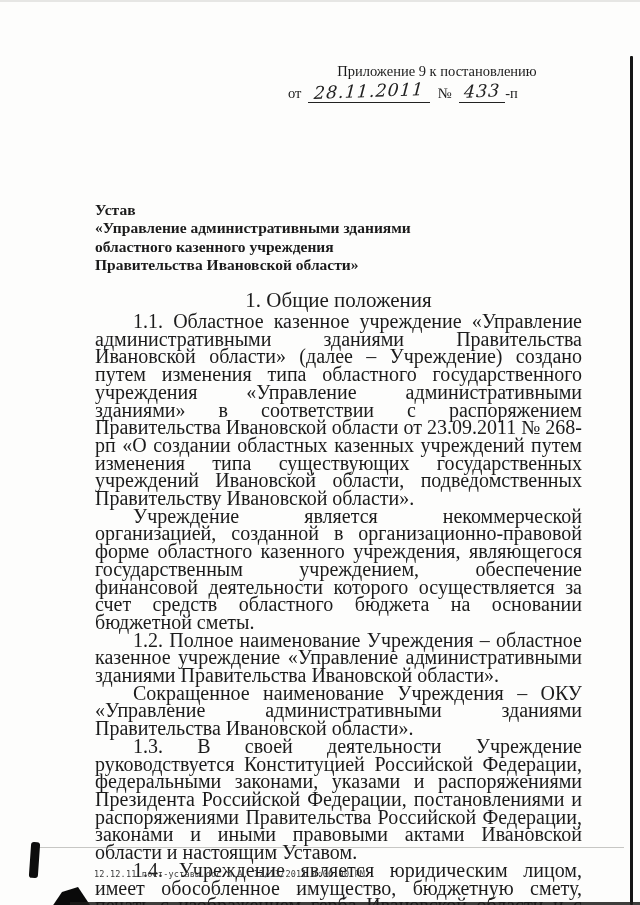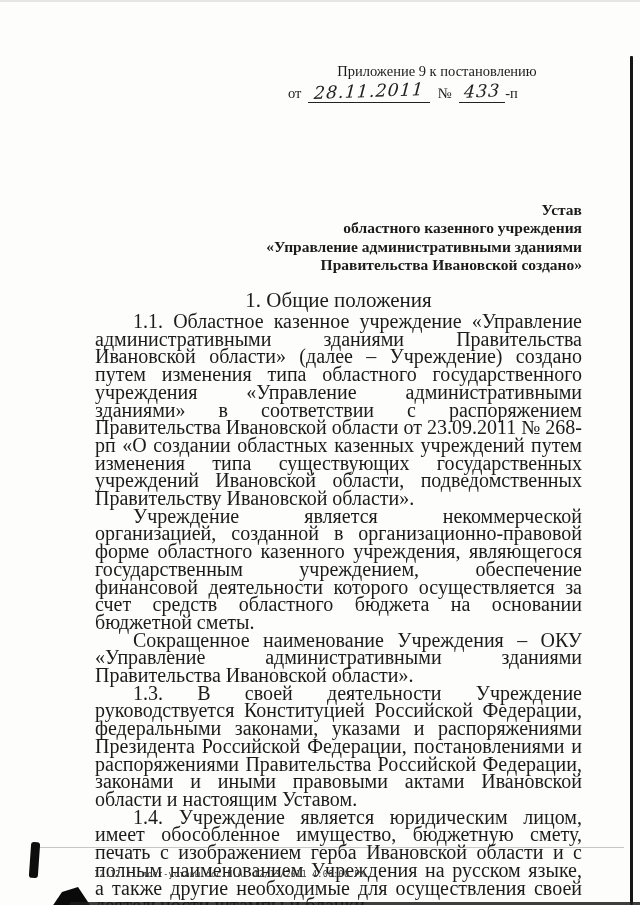--- a/index.html
+++ b/index.html
@@ -71,21 +71,21 @@
     font-style: italic;
     font-size: 17.5px;
     letter-spacing: 1px;
     transform: rotate(-2deg) skewX(-6deg);
     position: relative; top: -1px;
     color: #222;
   }
   
   .doc-title {
     position: absolute; top: 201px; left: 95px; width: 487px;
-    text-align: right;
+    text-align: left;
     font-weight: bold;
     font-size: 15.5px; line-height: 18.4px;
   }
   
   .section-heading {
     position: absolute; top: 288px; left: 95px; width: 487px;
     text-align: center;
     font-size: 21px;
   }
   
@@ -124,30 +124,31 @@
 
   <div class="appendix">
     <div>Приложение 9 к постановлению</div>
     <div class="date-line">
       <span>от</span><span class="blank date"><span class="hw">28.11.2011</span></span><span>№</span><span class="blank num"><span class="hw">433</span></span><span>-п</span>
     </div>
   </div>
 
   <div class="doc-title">
     <div>Устав</div>
+    <div>«Управление административными зданиями</div>
     <div>областного казенного учреждения</div>
-    <div>«Управление административными зданиями</div>
-    <div>Правительства Ивановской создано»</div>
+    <div>Правительства Ивановской области»</div>
   </div>
 
   <div class="section-heading">1. Общие положения</div>
 
   <div class="body-text">
     <p>1.1. Областное казенное учреждение «Управление административными зданиями Правительства Ивановской области» (далее – Учреждение) создано путем изменения типа областного государственного учреждения «Управление административными зданиями» в соответствии с распоряжением Правительства Ивановской области от 23.09.2011 № 268-рп «О создании областных казенных учреждений путем изменения типа существующих государственных учреждений Ивановской области, подведомственных Правительству Ивановской области».</p>
     <p>Учреждение является некоммерческой организацией, созданной в организационно-правовой форме областного казенного учреждения, являющегося государственным учреждением, обеспечение финансовой деятельности которого осуществляется за счет средств областного бюджета на основании бюджетной сметы.</p>
+    <p>1.2. Полное наименование Учреждения – областное казенное учреждение «Управление административными зданиями Правительства Ивановской области».</p>
     <p>Сокращенное наименование Учреждения – ОКУ «Управление административными зданиями Правительства Ивановской области».</p>
     <p>1.3. В своей деятельности Учреждение руководствуется Конституцией Российской Федерации, федеральными законами, указами и распоряжениями Президента Российской Федерации, постановлениями и распоряжениями Правительства Российской Федерации, законами и иными правовыми актами Ивановской области и настоящим Уставом.</p>
     <p>1.4. Учреждение является юридическим лицом, имеет обособленное имущество, бюджетную смету, печать с изображением герба Ивановской области и с полным наименованием Учреждения на русском языке, а также другие необходимые для осуществления своей деятельности штампы и бланки.</p>
     <p>1.5. Учреждение приобретает от своего имени имущественные и неимущественные права, несет обязанности, осуществляет приносящую</p>
   </div>
 
   <div class="doc-footer">12.12.11 пост-уставы.doc Л.А. 12/13/2011 4:06:00 PM</div>
 
 </div>
 

